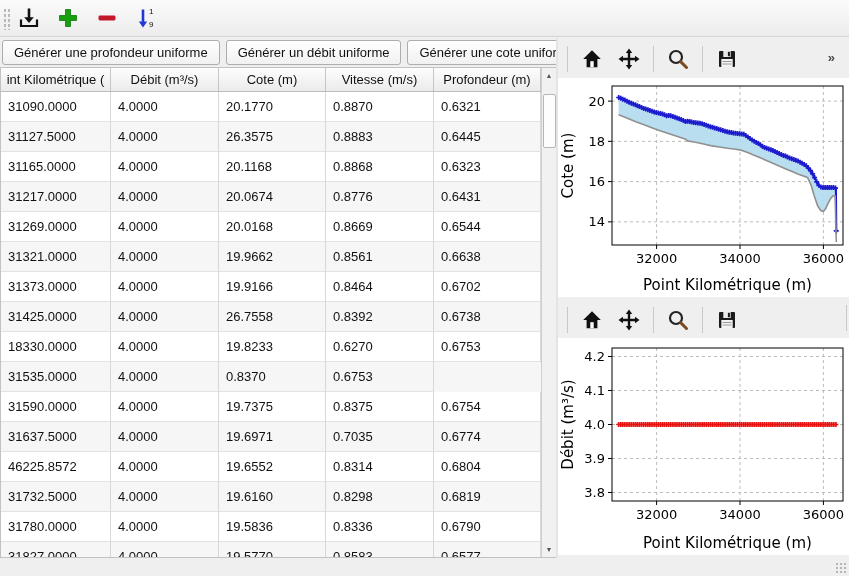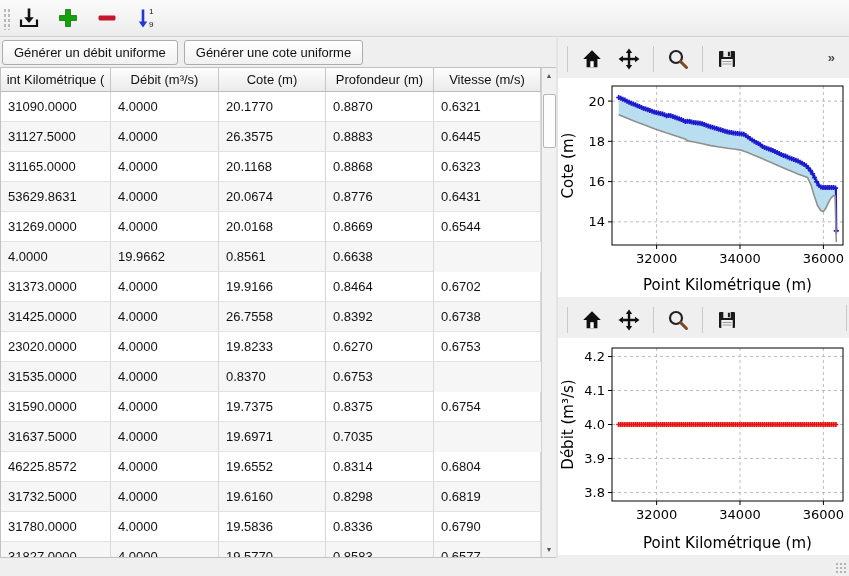--- a/index.html
+++ b/index.html
@@ -97,31 +97,32 @@
     <svg width="24" height="24" viewBox="0 0 24 24">
       <line x1="9" y1="3.5" x2="9" y2="16.5" stroke="#2038d8" stroke-width="2.6"></line>
       <polygon points="9,21.5 4.8,15.5 13.2,15.5" fill="#2038d8"></polygon>
       <text x="15" y="8" font-size="8" fill="#111" font-family="Liberation Sans, sans-serif">1</text>
       <text x="15" y="21" font-size="8" fill="#111" font-family="Liberation Sans, sans-serif">9</text>
     </svg>
   </button>
 </div>
 
 <div class="btn-row">
+  <button class="gen-btn">Générer une profondeur uniforme</button>
   <button class="gen-btn">Générer un débit uniforme</button>
   <button class="gen-btn">Générer une cote uniforme</button>
 </div>
 
 <div class="table-wrap">
   <div class="thead">
       <div class="th">int Kilométrique (</div>
       <div class="th">Débit (m³/s)</div>
       <div class="th">Cote (m)</div>
+      <div class="th">Vitesse (m/s)</div>
       <div class="th">Profondeur (m)</div>
-      <div class="th">Vitesse (m/s)</div>
     </div>
   <div class="tbody">
       <div class="trow">
         <div class="td">31090.0000</div>
         <div class="td">4.0000</div>
         <div class="td">20.1770</div>
         <div class="td">0.8870</div>
         <div class="td">0.6321</div>
       </div>
       <div class="trow">
@@ -132,55 +133,56 @@
         <div class="td">0.6445</div>
       </div>
       <div class="trow">
         <div class="td">31165.0000</div>
         <div class="td">4.0000</div>
         <div class="td">20.1168</div>
         <div class="td">0.8868</div>
         <div class="td">0.6323</div>
       </div>
       <div class="trow">
-        <div class="td">53629.8631</div>
+        <div class="td">31217.0000</div>
         <div class="td">4.0000</div>
         <div class="td">20.0674</div>
         <div class="td">0.8776</div>
         <div class="td">0.6431</div>
       </div>
       <div class="trow">
         <div class="td">31269.0000</div>
         <div class="td">4.0000</div>
         <div class="td">20.0168</div>
         <div class="td">0.8669</div>
         <div class="td">0.6544</div>
       </div>
       <div class="trow">
+        <div class="td">31321.0000</div>
         <div class="td">4.0000</div>
         <div class="td">19.9662</div>
         <div class="td">0.8561</div>
         <div class="td">0.6638</div>
       </div>
       <div class="trow">
         <div class="td">31373.0000</div>
         <div class="td">4.0000</div>
         <div class="td">19.9166</div>
         <div class="td">0.8464</div>
         <div class="td">0.6702</div>
       </div>
       <div class="trow">
         <div class="td">31425.0000</div>
         <div class="td">4.0000</div>
         <div class="td">26.7558</div>
         <div class="td">0.8392</div>
         <div class="td">0.6738</div>
       </div>
       <div class="trow">
-        <div class="td">23020.0000</div>
+        <div class="td">18330.0000</div>
         <div class="td">4.0000</div>
         <div class="td">19.8233</div>
         <div class="td">0.6270</div>
         <div class="td">0.6753</div>
       </div>
       <div class="trow">
         <div class="td">31535.0000</div>
         <div class="td">4.0000</div>
         <div class="td">0.8370</div>
         <div class="td">0.6753</div>
@@ -190,20 +192,21 @@
         <div class="td">4.0000</div>
         <div class="td">19.7375</div>
         <div class="td">0.8375</div>
         <div class="td">0.6754</div>
       </div>
       <div class="trow">
         <div class="td">31637.5000</div>
         <div class="td">4.0000</div>
         <div class="td">19.6971</div>
         <div class="td">0.7035</div>
+        <div class="td">0.6774</div>
       </div>
       <div class="trow">
         <div class="td">46225.8572</div>
         <div class="td">4.0000</div>
         <div class="td">19.6552</div>
         <div class="td">0.8314</div>
         <div class="td">0.6804</div>
       </div>
       <div class="trow">
         <div class="td">31732.5000</div>

